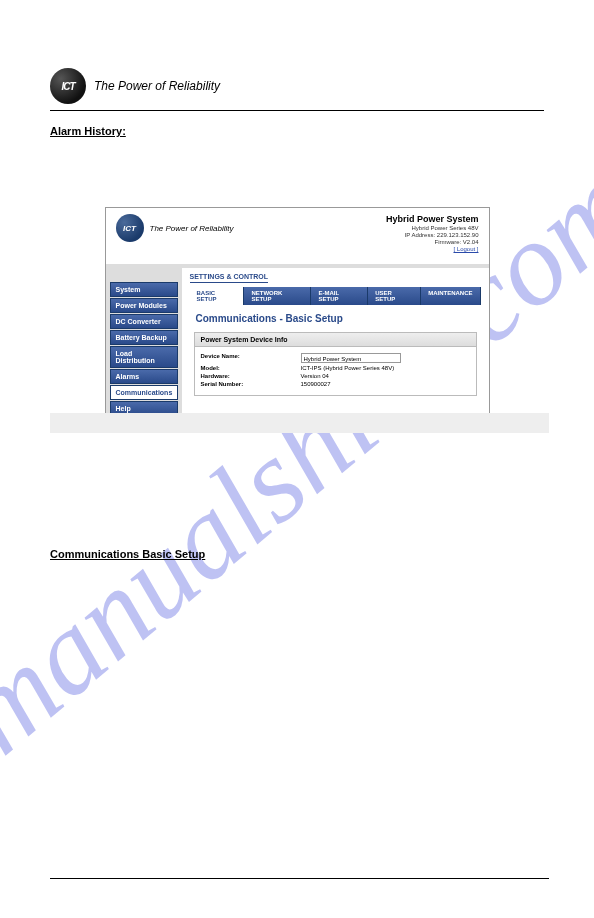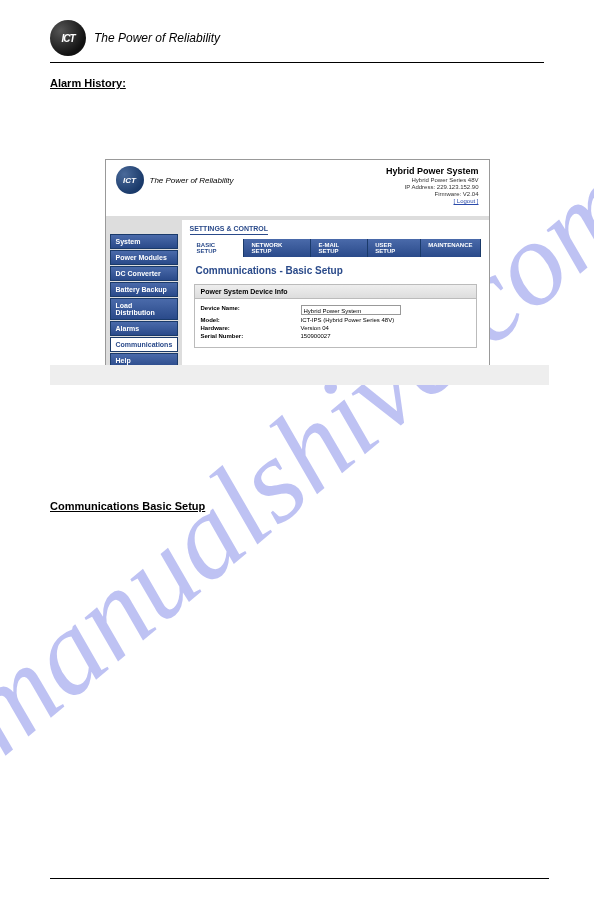--- a/index.html
+++ b/index.html
@@ -22,20 +22,21 @@
       color: rgba(70, 80, 220, 0.35);
       z-index: 1;
       white-space: nowrap;
       pointer-events: none;
       font-family: Georgia, serif;
     }
     .page {
       position: relative;
       padding: 20px 50px 0 50px;
       z-index: 2;
+      margin-top: 48px;
     }
     .page-header {
       display: flex;
       align-items: center;
       border-bottom: 1px solid #000;
       padding-bottom: 6px;
       margin-bottom: 14px;
     }
     .logo-circle {
       width: 36px;

